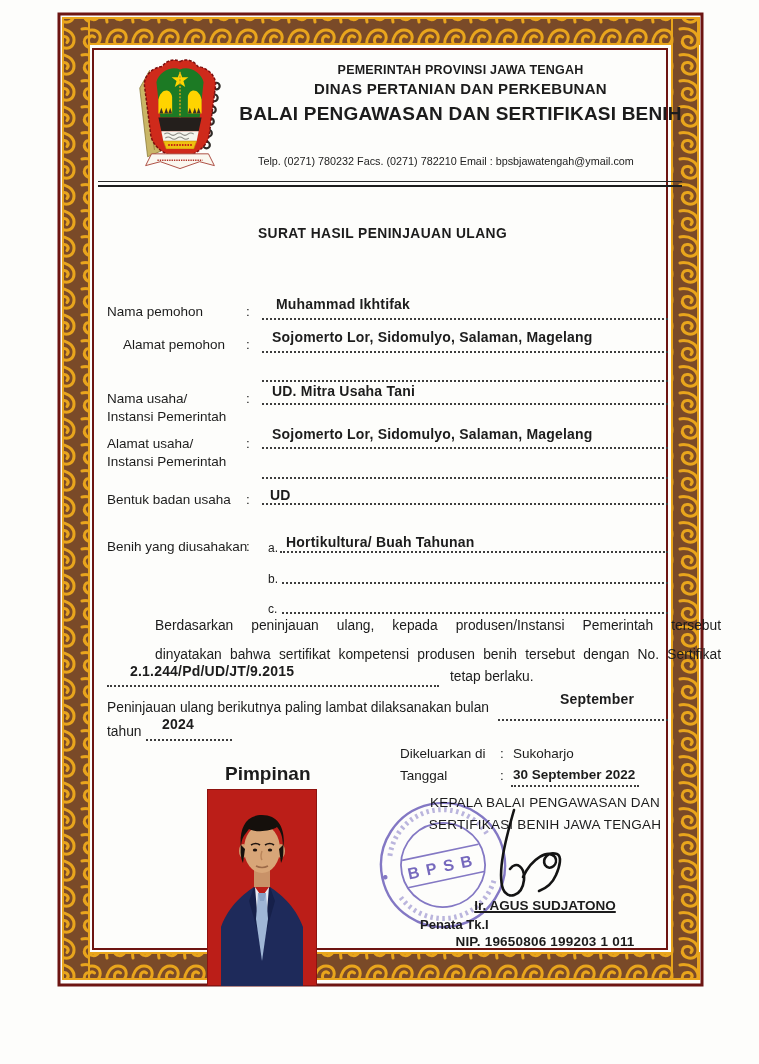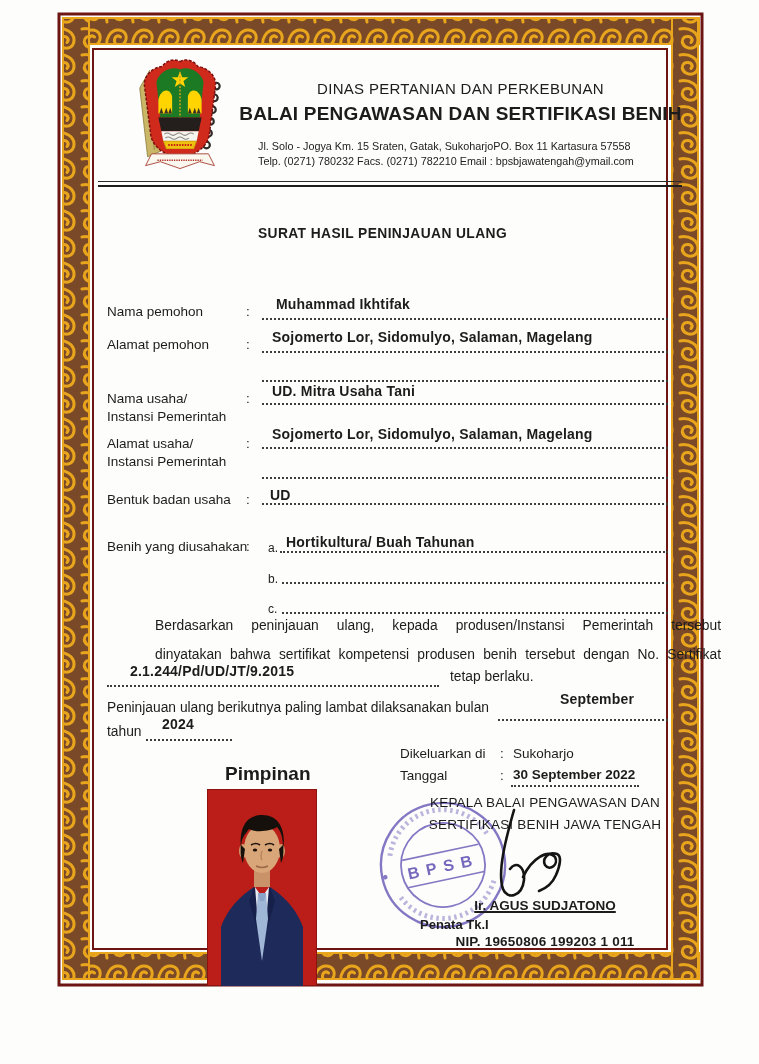--- a/index.html
+++ b/index.html
@@ -4,21 +4,21 @@
 <style>
   html,body{margin:0;padding:0;background:#ffffff;}
   .page{
     position:relative;width:759px;height:1064px;background:#fdfdfb;
     font-family:"Liberation Sans", sans-serif;color:#1c1c1c;overflow:hidden;
   }
   .abs{position:absolute;}
   .border-svg{position:absolute;left:0;top:0;z-index:1;}
   .content{position:absolute;left:0;top:0;width:759px;height:1064px;z-index:2;}
   .hdr-gov{font-size:12.5px;font-weight:bold;letter-spacing:.2px;}
-  .hdr-dept{font-size:15px;font-weight:normal;letter-spacing:.3px;}
+  .hdr-dept{font-size:15px;font-weight:bold;letter-spacing:.3px;}
   .hdr-office{font-size:19px;font-weight:bold;letter-spacing:.2px;}
   .hdr-addr{font-size:10.8px;color:#222;}
   .hdr-center{text-align:center;}
   .rule{border-top:1px solid #2a2a2a;border-bottom:2.4px solid #1d1d1d;height:3px;}
   .title{font-size:13.8px;font-weight:bold;letter-spacing:.4px;text-align:center;}
   .lbl{font-size:13.5px;}
   .val{font-size:14px;font-weight:bold;letter-spacing:.2px;white-space:nowrap;}
   .dots{border-bottom:2.2px dotted #3d3d3d;height:0;}
   .para{font-size:13.8px;}
   .just{text-align:justify;text-align-last:justify;margin-left:48px;}
@@ -102,35 +102,35 @@
 
       <path d="M38 86 L72 86 L69 94 L41 94 Z" fill="#f0c010" stroke="#b98b0c" stroke-width="0.6"></path>
       <line x1="43" y1="90" x2="67" y2="90" stroke="#c42314" stroke-width="2" stroke-dasharray="1.6 1.2"></line>
 
       <path d="M41 94 L69 94 L55 102 Z" fill="#cf2a1b"></path>
 
       <path d="M26 99 L84 99 L90 111 L75 107 L55 114 L35 107 L20 111 Z" fill="#faf7ef" stroke="#a33b2e" stroke-width="0.9"></path>
       <line x1="32" y1="105.5" x2="78" y2="105.5" stroke="#b03226" stroke-width="1.6" stroke-dasharray="1.4 1"></line>
     </svg>
 
+    <div class="abs hdr-center hdr-gov" style="left:238px;top:63px;width:445px">PEMERINTAH PROVINSI JAWA TENGAH</div>
     <div class="abs hdr-center hdr-dept" style="left:238px;top:80px;width:445px">DINAS PERTANIAN DAN PERKEBUNAN</div>
     <div class="abs hdr-center hdr-office" style="left:238px;top:103px;width:445px">BALAI PENGAWASAN DAN SERTIFIKASI BENIH</div>
-    <div class="abs hdr-addr" style="left:258px;top:140px;width:430px">Jl. Solo - Jogya Km. 15 Sraten, Gatak, SukoharjoPO. Box 11 Kartasura 57558</div>
     <div class="abs hdr-addr" style="left:258px;top:155px;width:430px">Telp. (0271) 780232 Facs. (0271) 782210  Email : bpsbjawatengah@ymail.com</div>
     <div class="abs rule" style="left:98px;top:181px;width:584px"></div>
 
     <div class="abs title" style="left:95px;top:226px;width:575px">SURAT HASIL PENINJAUAN ULANG</div>
 
 
     <div class="abs lbl" style="left:107px;top:304px">Nama pemohon</div>
     <div class="abs lbl" style="left:246px;top:304px">:</div>
     <div class="abs val" style="left:276px;top:296px">Muhammad Ikhtifak</div>
     <div class="abs dots" style="left:262px;top:318px;width:406px"></div>
 
-    <div class="abs lbl" style="left:107px;top:337px">Alamat pemohon</div>
+    <div class="abs lbl" style="left:123px;top:337px">Alamat pemohon</div>
     <div class="abs lbl" style="left:246px;top:337px">:</div>
     <div class="abs val" style="left:272px;top:329px">Sojomerto Lor, Sidomulyo, Salaman, Magelang</div>
     <div class="abs dots" style="left:262px;top:351px;width:406px"></div>
     <div class="abs dots" style="left:262px;top:380px;width:406px"></div>
 
     <div class="abs lbl" style="left:107px;top:391px">Nama usaha/</div>
     <div class="abs lbl" style="left:107px;top:409px">Instansi Pemerintah</div>
     <div class="abs lbl" style="left:246px;top:391px">:</div>
     <div class="abs val" style="left:272px;top:383px">UD. Mitra Usaha Tani</div>
     <div class="abs dots" style="left:262px;top:403px;width:406px"></div>

